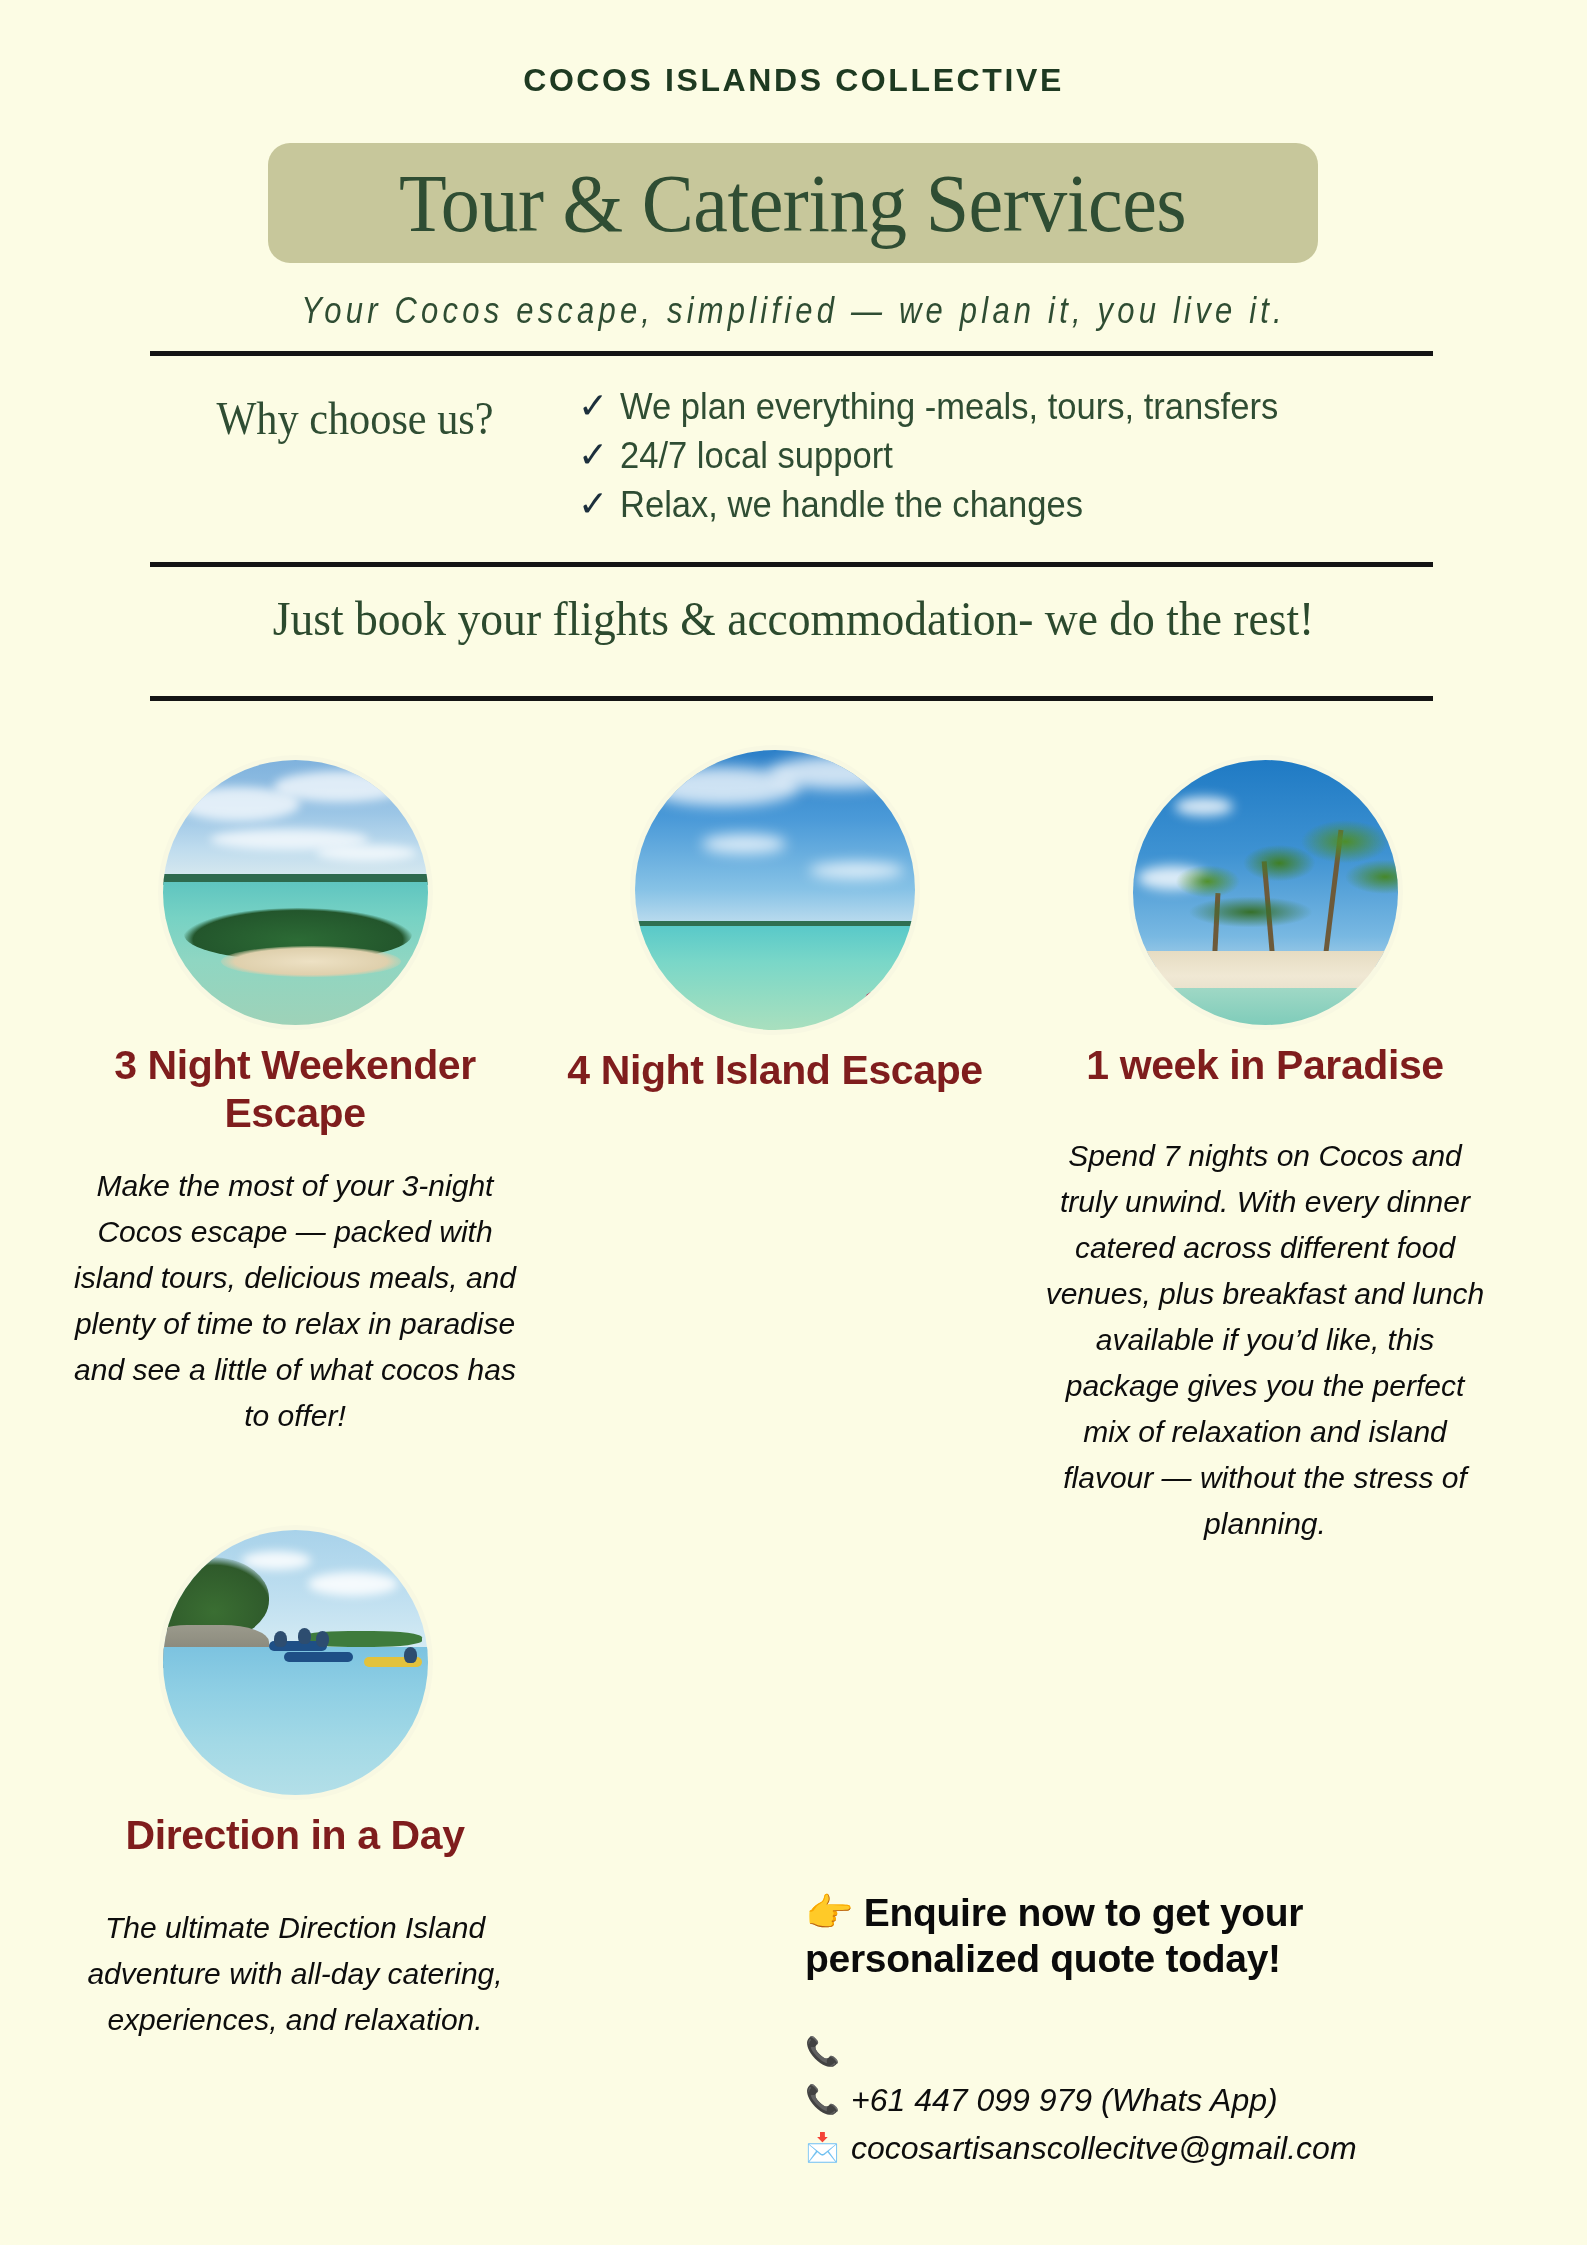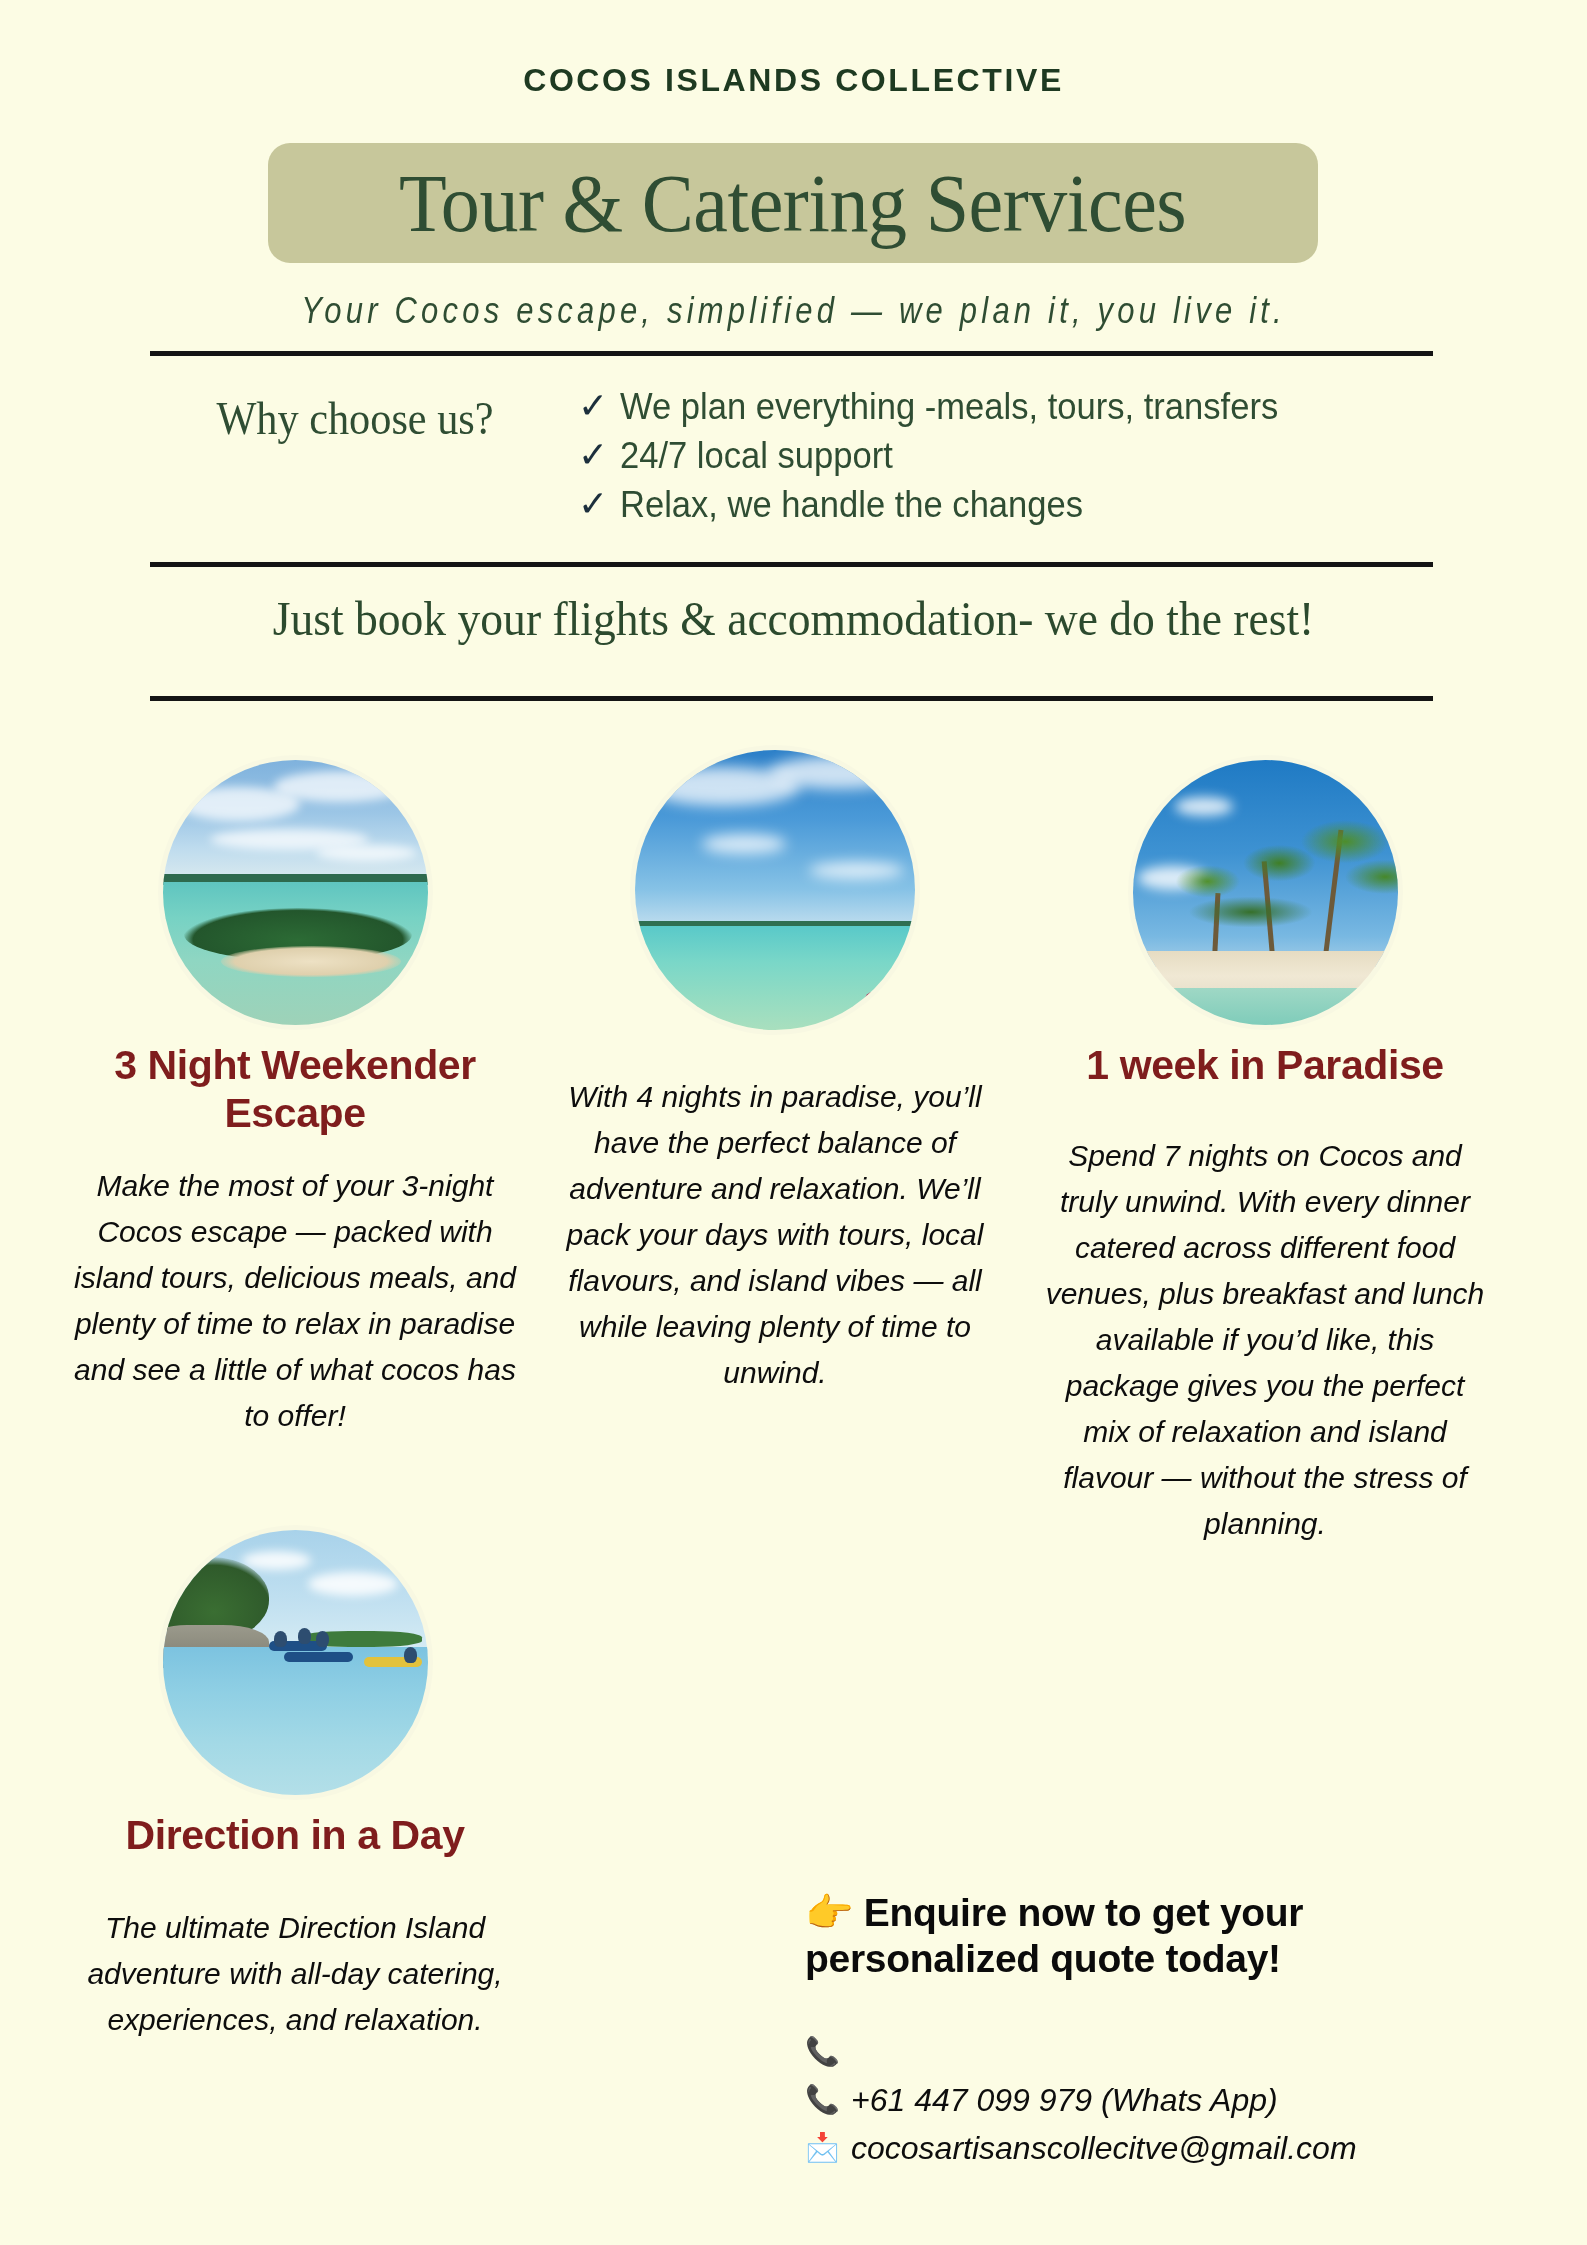--- a/index.html
+++ b/index.html
@@ -338,21 +338,21 @@
           <div class="s2-sky"></div>
           <div class="s2-cl" style="left:4%;top:6%;width:55%;height:14%"></div>
           <div class="s2-cl" style="left:48%;top:2%;width:50%;height:12%"></div>
           <div class="s2-cl" style="left:24%;top:30%;width:30%;height:7%"></div>
           <div class="s2-cl" style="left:62%;top:40%;width:34%;height:6%"></div>
           <div class="s2-strip"></div>
           <div class="s2-sea"></div>
           <div class="s2-dot"></div>
         </div>
       </div>
-      <div class="card-body">With 4 nights in paradise, you’ll have the perfect balance of adventure and relaxation. We’ll pack your days with tours, local flavours, and island vibes — all while leaving plenty of time to unwind.</div>
+      <div class="card-title">4 Night Island Escape</div>
     </div>
 
     <div class="card card-3">
       <div class="photo">
         <div class="scene">
           <div class="s3-sky"></div>
           <div class="s3-cl" style="left:2%;top:40%;width:26%;height:9%"></div>
           <div class="s3-cl" style="left:16%;top:14%;width:22%;height:7%"></div>
           <div class="s3-trunk" style="left:72%;top:26%;height:48%;transform:rotate(7deg)"></div>
           <div class="s3-trunk" style="left:52%;top:38%;height:36%;transform:rotate(-5deg)"></div>

